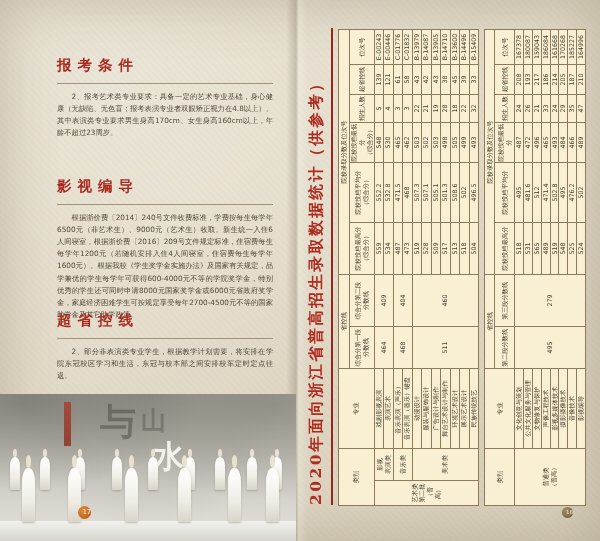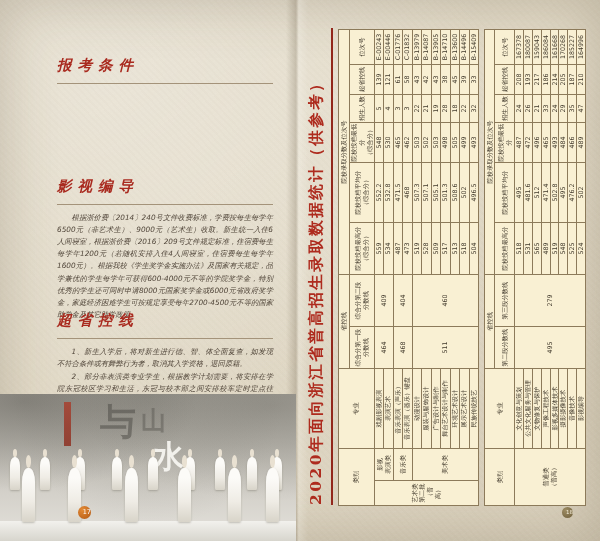--- a/index.html
+++ b/index.html
@@ -13,21 +13,21 @@
       #e1d9c6;
     box-shadow:inset 0 0 55px rgba(95,80,55,0.28);}
   .grain{position:absolute;inset:0;pointer-events:none;opacity:.5;
     background:
       repeating-linear-gradient(47deg, rgba(120,100,70,0.035) 0 2px, transparent 2px 5px),
       repeating-linear-gradient(-33deg, rgba(255,255,255,0.05) 0 1px, transparent 1px 4px);}
   .gutter{position:absolute;left:286px;top:0;width:22px;height:541px;
     background:linear-gradient(to right, transparent, rgba(85,70,48,0.22) 45%,
       rgba(255,255,250,0.22) 58%, transparent);}
   
-  .section{position:absolute;left:57px;width:216px;font-style:italic;}
+  .section{position:absolute;left:57px;width:216px;}
   .sec-heading{font-family:"DejaVu Serif",serif;font-weight:bold;font-size:14.5px;
     color:#a92a1f;letter-spacing:6px;margin:0;}
   .sec-rule{border:0;border-top:1px solid #a4937a;margin:8px 0 7px 0;height:0;}
   .para{font-size:7.3px;line-height:1.66;color:#51463a;text-align:justify;
     text-indent:2em;margin:0 0 1px 0;}
   
   .photo{position:absolute;left:0;top:394px;width:296px;height:147px;overflow:hidden;
     background:
       radial-gradient(ellipse at 8% 5%, rgba(62,60,54,0.38), transparent 45%),
       radial-gradient(ellipse at 92% 8%, rgba(70,68,60,0.28), transparent 50%),
@@ -65,32 +65,32 @@
 </head>
 <body>
 
 <div class="paper">
   <div class="grain"></div>
   <div class="gutter"></div>
 
   <div class="section" style="top:56px;">
     <h2 class="sec-heading">报考条件</h2>
     <hr class="sec-rule">
+    <p class="para">2、报考艺术类专业要求：具备一定的艺术专业基础，身心健康（无缺陷、无色盲；报考表演专业者双眼矫正视力在4.8以上）。其中表演类专业要求男生身高170cm、女生身高160cm以上，年龄不超过23周岁。</p>
   </div>
 
   <div class="section" style="top:177px;">
     <h2 class="sec-heading">影视编导</h2>
     <hr class="sec-rule">
     <p class="para">根据浙价费〔2014〕240号文件收费标准，学费按每生每学年6500元（非艺术生）、9000元（艺术生）收取。新生统一入住6人间寝室，根据浙价费〔2016〕209号文件规定标准，住宿费每生每学年1200元（若随机安排入住4人间寝室，住宿费每生每学年1600元）。根据我校《学生奖学金实施办法》及国家有关规定，品学兼优的学生每学年可获得600-4000元不等的学院奖学金，特别优秀的学生还可同时申请8000元国家奖学金或6000元省政府奖学金，家庭经济困难学生可按规定享受每年2700-4500元不等的国家助学金及其它助学政策。</p>
   </div>
 
   <div class="section" style="top:311px;">
     <h2 class="sec-heading">超省控线</h2>
     <hr class="sec-rule">
-    <p class="para">1、新生入学后，将对新生进行德、智、体全面复查，如发现不符合条件或有舞弊行为者，取消其入学资格，退回原籍。</p>
     <p class="para">2、部分非表演类专业学生，根据教学计划需要，将安排在学院东冠校区学习和生活，东冠与校本部之间安排校车定时定点往返。</p>
   </div>
 
   <div class="photo">
     <div class="stage-floor"></div>
     <div class="banner"></div>
     <span class="calli" style="left:100px;top:4px;font-size:36px;color:rgba(80,78,72,0.55);">与</span>
     <span class="calli" style="left:141px;top:10px;font-size:25px;color:rgba(92,90,84,0.50);">山</span>
     <span class="calli" style="left:153px;top:42px;font-size:31px;color:rgba(249,248,244,0.90);">水</span>
     <div id="performers">

